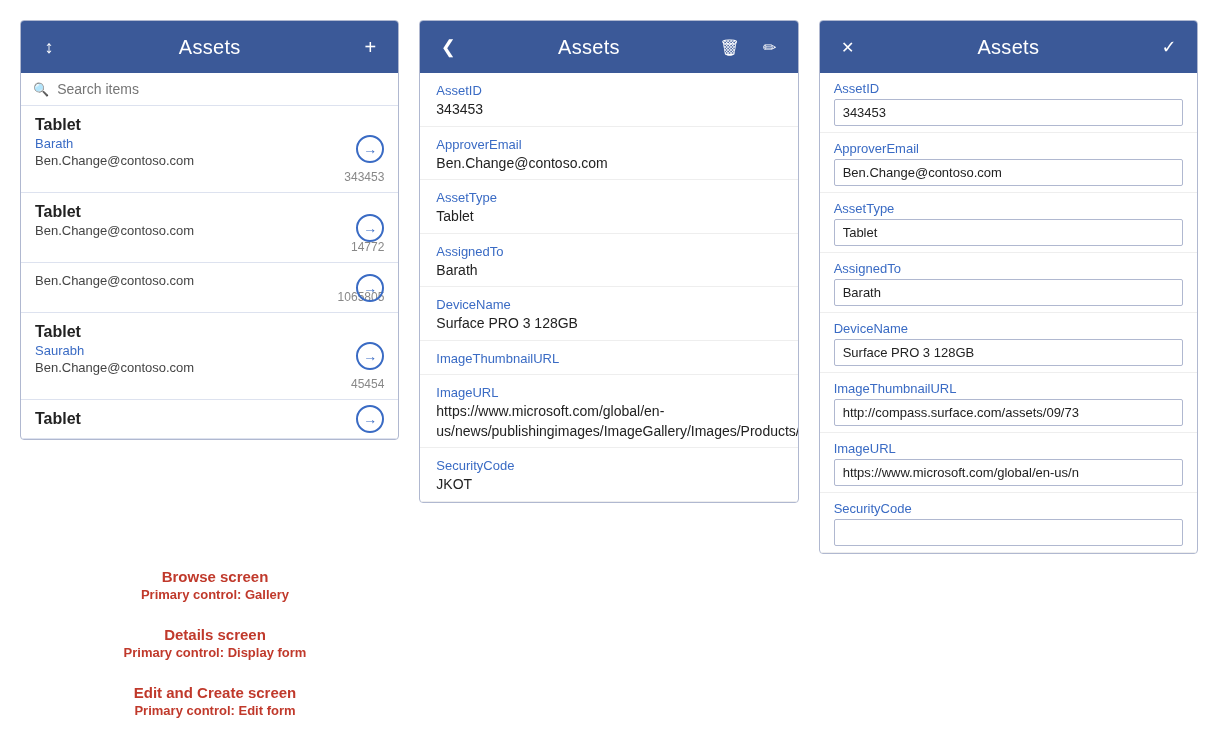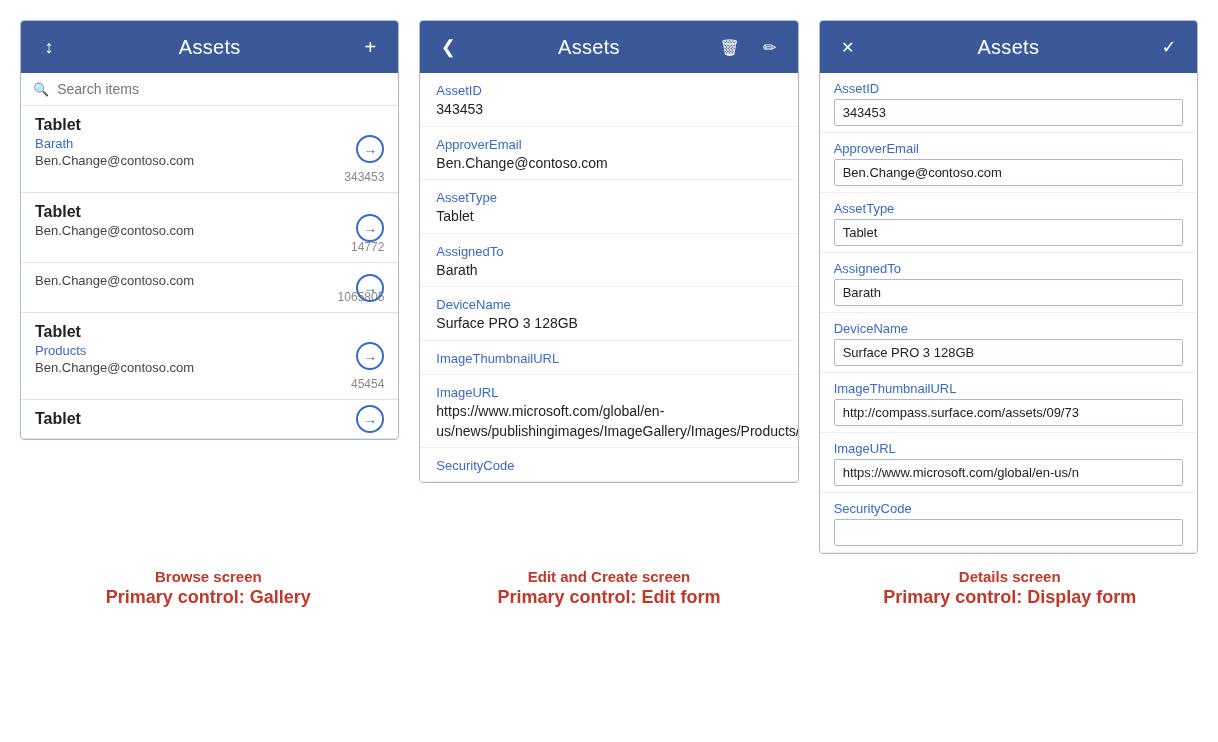--- a/index.html
+++ b/index.html
@@ -164,37 +164,37 @@
       padding: 5px 8px;
       font-size: 13px;
       color: #222;
       outline: none;
       background: #fff;
     }
 
     
     .captions-container {
       display: flex;
-      flex-direction: row;
+      flex-direction: column;
       gap: 24px;
       margin-top: 14px;
       width: 100%;
       justify-content: center;
     }
     .caption {
       width: 390px;
       text-align: center;
     }
     .caption-title {
       font-size: 15px;
       font-weight: 700;
       color: #c0392b;
     }
     .caption-sub {
-      font-size: 18px;
+      font-size: 13px;
       font-weight: 700;
       color: #c0392b;
       margin-top: 2px;
     }
 
     
     .icon-sort::before { content: '↕'; }
     .icon-plus::before { content: '+'; font-size: 20px; font-weight: 300; }
     .icon-back::before { content: '❮'; }
     .icon-trash::before { content: '🗑'; font-size: 16px; }
@@ -232,21 +232,21 @@
     <div class="item-id">14772</div>
     <div class="arrow-icon">→</div>
   </div>
         <div class="list-item">
     <div class="item-email">Ben.Change@contoso.com</div>
     <div class="item-id">1065805</div>
     <div class="arrow-icon">→</div>
   </div>
         <div class="list-item">
     <div class="item-title">Tablet</div>
-    <div class="item-subtitle">Products</div>
+    <div class="item-subtitle">Saurabh</div>
     <div class="item-email">Ben.Change@contoso.com</div>
     <div class="item-id">45454</div>
     <div class="arrow-icon">→</div>
   </div>
         <div class="list-item">
     <div class="item-title">Tablet</div>
 
     <div class="arrow-icon">→</div>
   </div>
       </div>
@@ -284,20 +284,21 @@
   </div>
         <div class="detail-row">
     <div class="detail-label">ImageThumbnailURL</div>
   </div>
         <div class="detail-row">
     <div class="detail-label">ImageURL</div>
     <div class="detail-value">https://www.microsoft.com/global/en-us/news/publishingimages/ImageGallery/Images/Products/SurfacePro3/SurfacePro3Primary_Print.jpg</div>
   </div>
         <div class="detail-row">
     <div class="detail-label">SecurityCode</div>
+    <div class="detail-value">JKOT</div>
   </div>
       </div>
   </div>
 
   <div class="screen">
     <div class="screen-header">
       <span class="header-icon icon-close"></span>
       <span class="header-title">Assets</span>
       <span class="header-icon icon-check"></span>
     </div>
@@ -338,20 +339,20 @@
   </div>
 
 </div>
 
 <div class="captions-container">
   <div class="caption">
     <div class="caption-title">Browse screen</div>
     <div class="caption-sub">Primary control: Gallery</div>
   </div>
   <div class="caption">
+    <div class="caption-title">Details screen</div>
+    <div class="caption-sub">Primary control: Display form</div>
+  </div>
+  <div class="caption">
     <div class="caption-title">Edit and Create screen</div>
     <div class="caption-sub">Primary control: Edit form</div>
   </div>
-  <div class="caption">
-    <div class="caption-title">Details screen</div>
-    <div class="caption-sub">Primary control: Display form</div>
-  </div>
 </div>
 
 </body></html>

